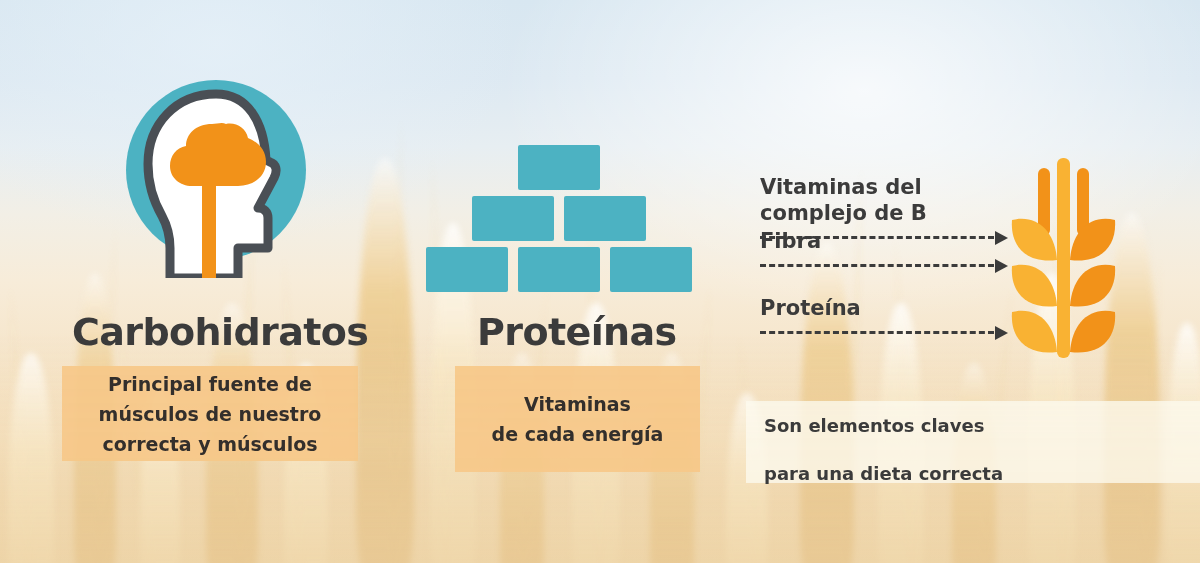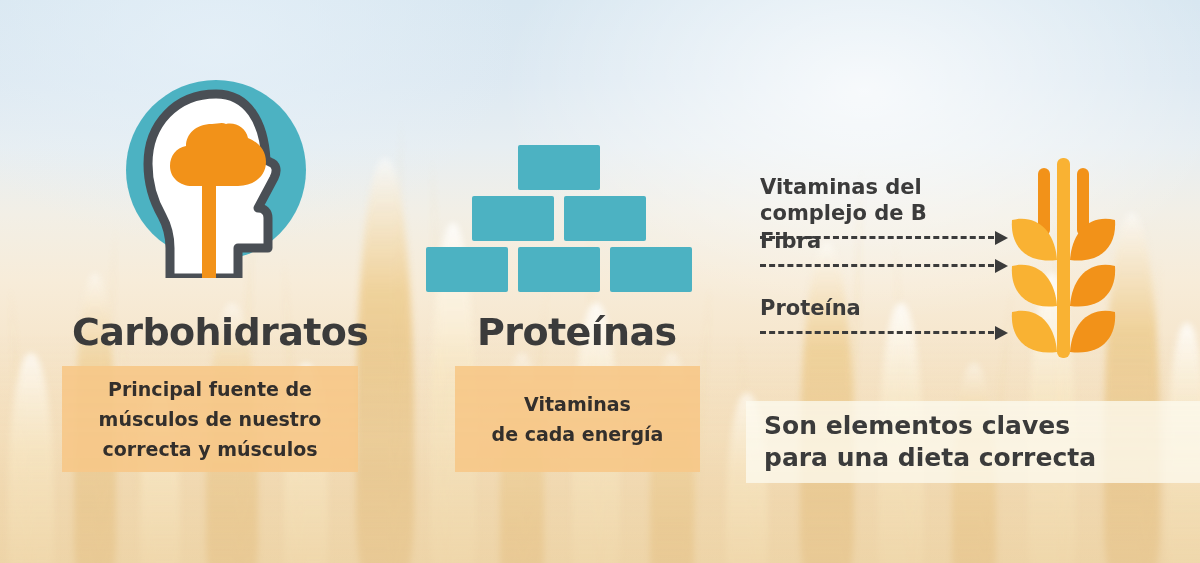--- a/index.html
+++ b/index.html
@@ -164,24 +164,25 @@
     background: rgba(253,250,238,0.78);
     display: flex;
     flex-direction: column;
     justify-content: center;
     padding-left: 18px;
     box-sizing: border-box;
   }
   #statement-box .line {
     font-family: "DejaVu Sans", sans-serif;
     font-weight: bold;
-    font-size: 25px;
+    font-size: 18px;
     line-height: 32px;
     color: #3b3b3b;
     white-space: nowrap;
+    margin-top: 16px;
   }
 </style>
 </head>
 <body>
 
 <div id="infographic">
 
   <div class="bg-sky"></div>
   <div class="bg-glow"></div>
 
@@ -251,21 +252,21 @@
                L 100 108
                L 122 108
                C 138 108, 150 98, 150 84
                C 150 72, 142 64, 132 60
                C 130 50, 120 44, 110 46
                C 106 44, 101 46, 96 46 Z" fill="#f29219"></path>
     </svg>
 
     <div class="headline" style="left:72px; top:310px;">Carbohidratos</div>
 
-    <div class="caption-box" style="left:62px; top:366px; width:296px; height:106px;">
+    <div class="caption-box" style="left:62px; top:366px; width:296px; height:95px;">
       <span class="line">Principal fuente de</span>
       <span class="line">músculos de nuestro</span>
       <span class="line">correcta y músculos</span>
     </div>
 
     <div id="brick-icon">
       <div class="brick" style="left:63px;  top:0px;  width:82px; height:45px;"></div>
       <div class="brick" style="left:17px;  top:51px; width:82px; height:45px;"></div>
       <div class="brick" style="left:109px; top:51px; width:82px; height:45px;"></div>
       <div class="brick" style="left:-29px; top:102px;width:82px; height:45px;"></div>

